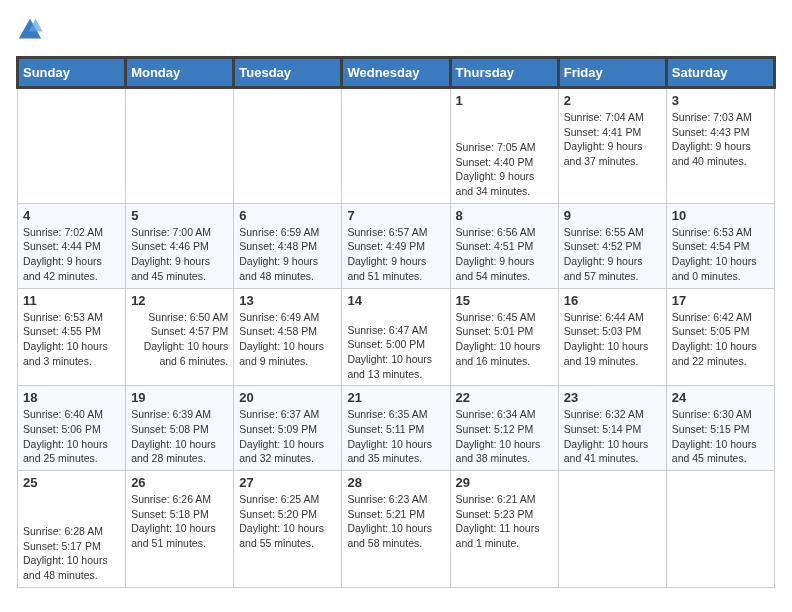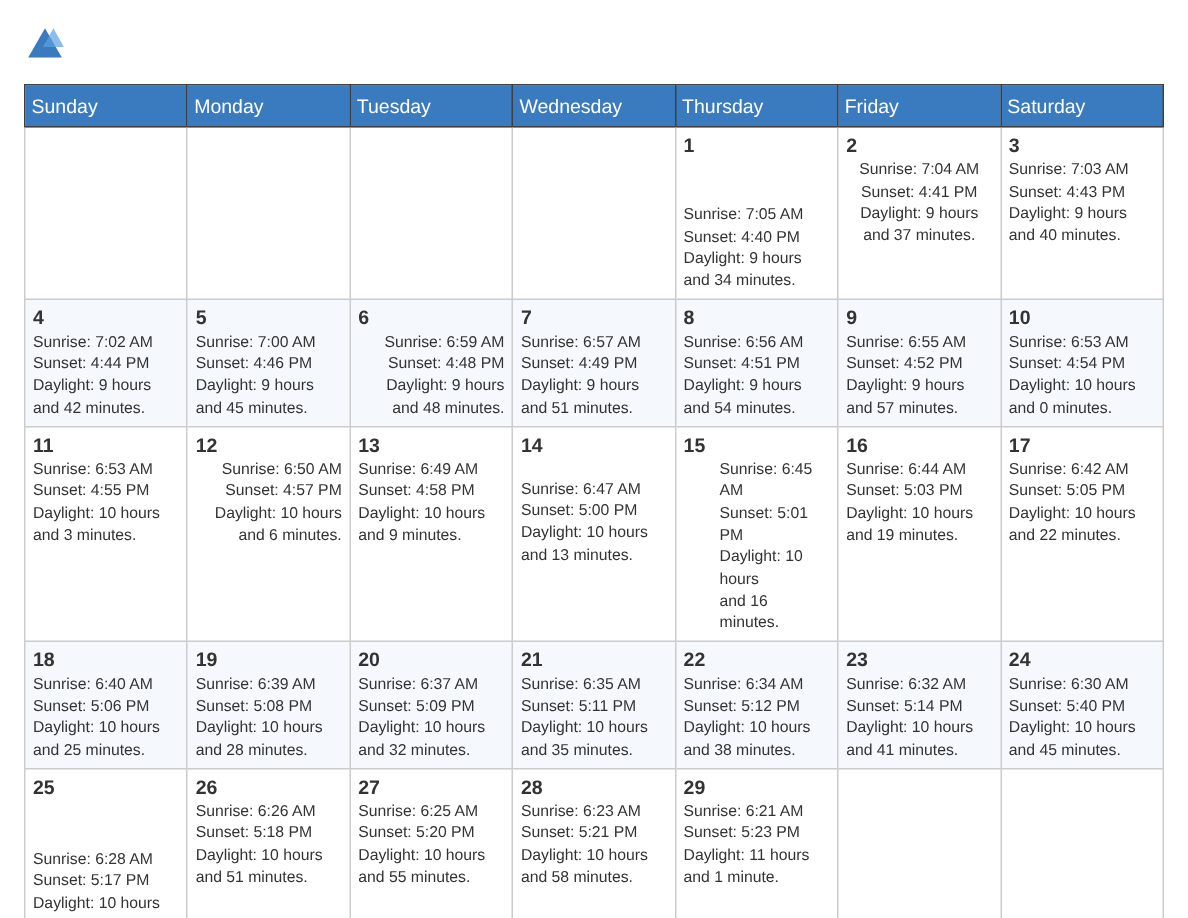--- a/index.html
+++ b/index.html
@@ -49,24 +49,24 @@
     }
     table {
       width: 100%;
       border-collapse: collapse;
       table-layout: fixed;
     }
     th {
       background-color: #3a7abf;
       color: #fff;
       font-size: 13px;
-      font-weight: normal;
+      font-weight: bold;
       padding: 6px 4px;
       text-align: left;
-      border: 1px solid #404040;
+      border: 3px solid #404040;
     }
     td {
       vertical-align: top;
       border: 1px solid #ccc;
       padding: 4px 5px;
       font-size: 11px;
       color: #333;
       height: 80px;
     }
     .day-num {
@@ -132,21 +132,21 @@
         <td class="empty"></td>
         <td>
           <span class="day-num">1</span>
           <div class="day-info" style="white-space: pre-line; margin-top: 32px;">Sunrise: 7:05 AM
 Sunset: 4:40 PM
 Daylight: 9 hours
 and 34 minutes.</div>
         </td>
         <td>
           <span class="day-num">2</span>
-          <div class="day-info" style="white-space: pre-line; text-align: center;">Sunrise: 7:04 AM
+          <div class="day-info" style="white-space: pre-line;">Sunrise: 7:04 AM
 Sunset: 4:41 PM
 Daylight: 9 hours
 and 37 minutes.</div>
         </td>
         <td>
           <span class="day-num">3</span>
           <div class="day-info" style="white-space: pre-line;">Sunrise: 7:03 AM
 Sunset: 4:43 PM
 Daylight: 9 hours
 and 40 minutes.</div>
@@ -162,21 +162,21 @@
         </td>
         <td>
           <span class="day-num">5</span>
           <div class="day-info" style="white-space: pre-line;">Sunrise: 7:00 AM
 Sunset: 4:46 PM
 Daylight: 9 hours
 and 45 minutes.</div>
         </td>
         <td>
           <span class="day-num">6</span>
-          <div class="day-info" style="white-space: pre-line; text-align: right;">Sunrise: 6:59 AM
+          <div class="day-info" style="white-space: pre-line;">Sunrise: 6:59 AM
 Sunset: 4:48 PM
 Daylight: 9 hours
 and 48 minutes.</div>
         </td>
         <td>
           <span class="day-num">7</span>
           <div class="day-info" style="white-space: pre-line;">Sunrise: 6:57 AM
 Sunset: 4:49 PM
 Daylight: 9 hours
 and 51 minutes.</div>
@@ -227,21 +227,21 @@
         </td>
         <td>
           <span class="day-num">14</span>
           <div class="day-info" style="white-space: pre-line; margin-top: 15px;">Sunrise: 6:47 AM
 Sunset: 5:00 PM
 Daylight: 10 hours
 and 13 minutes.</div>
         </td>
         <td>
           <span class="day-num">15</span>
-          <div class="day-info" style="white-space: pre-line; margin-left: 24px;">Sunrise: 6:45 AM
+          <div class="day-info" style="white-space: pre-line;">Sunrise: 6:45 AM
 Sunset: 5:01 PM
 Daylight: 10 hours
 and 16 minutes.</div>
         </td>
         <td>
           <span class="day-num">16</span>
           <div class="day-info" style="white-space: pre-line;">Sunrise: 6:44 AM
 Sunset: 5:03 PM
 Daylight: 10 hours
 and 19 minutes.</div>
@@ -293,21 +293,21 @@
         <td>
           <span class="day-num">23</span>
           <div class="day-info" style="white-space: pre-line;">Sunrise: 6:32 AM
 Sunset: 5:14 PM
 Daylight: 10 hours
 and 41 minutes.</div>
         </td>
         <td>
           <span class="day-num">24</span>
           <div class="day-info" style="white-space: pre-line;">Sunrise: 6:30 AM
-Sunset: 5:40 PM
+Sunset: 5:15 PM
 Daylight: 10 hours
 and 45 minutes.</div>
         </td>
       </tr>
       <tr>
         <td>
           <span class="day-num">25</span>
           <div class="day-info" style="white-space: pre-line; margin-top: 34px;">Sunrise: 6:28 AM
 Sunset: 5:17 PM
 Daylight: 10 hours

